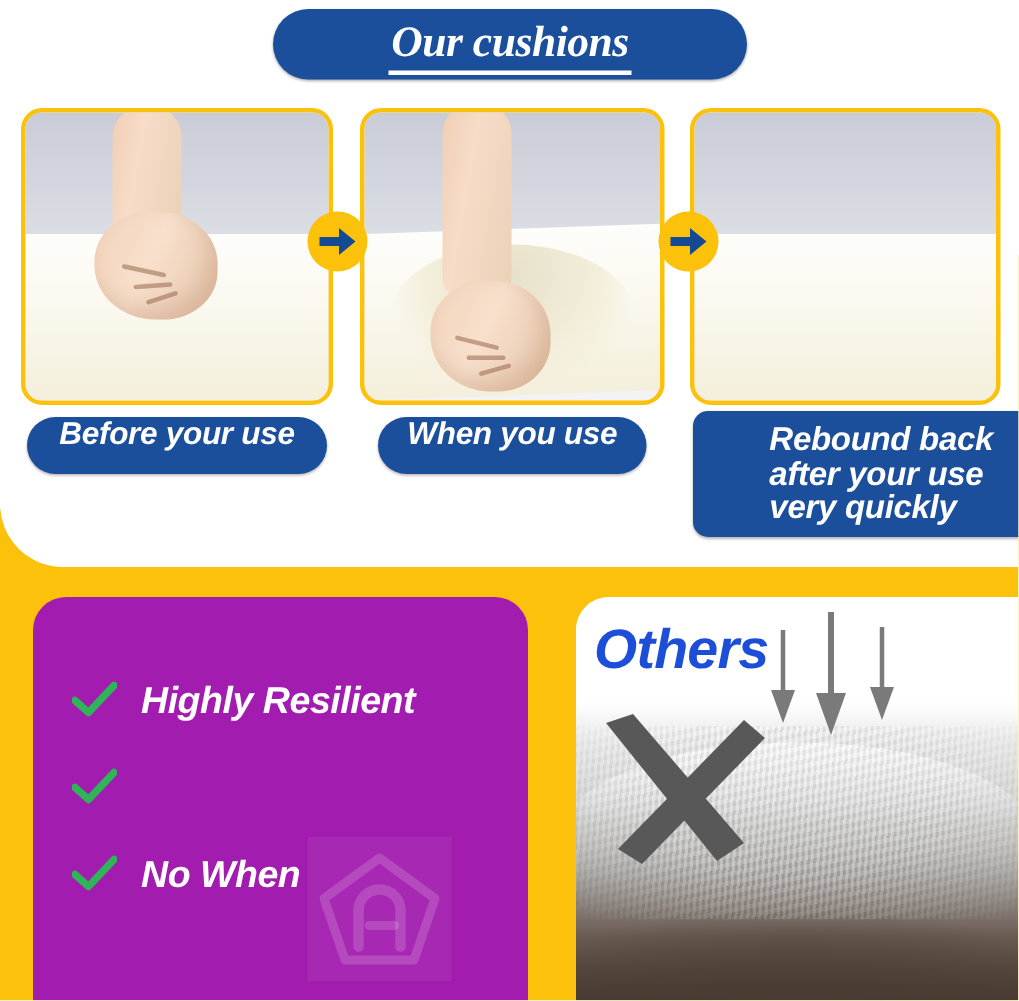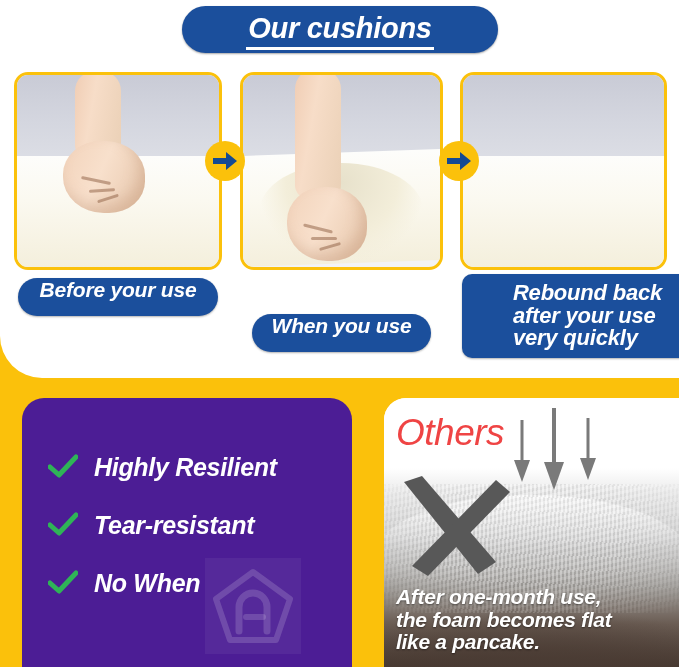--- a/index.html
+++ b/index.html
@@ -39,20 +39,21 @@
     top: 6px;
     width: 316px;
     height: 47px;
     background: #1B4F9C;
     border-radius: 26px;
     box-shadow: 0 1px 2px rgba(0,0,0,.35);
     z-index: 6;
     display: flex;
     align-items: center;
     justify-content: center;
+    font-family: Liberation Serif, serif;
   }
   .title-inner {
     position: relative;
     padding-bottom: 3px;
   }
   .title-text {
     display: block;
     color: #ffffff;
     font-size: 29px;
     font-weight: bold;
@@ -183,21 +184,20 @@
   .cap-1 {
     left: 18px; top: 278px;
     width: 200px; height: 38px;
     border-radius: 19px;
   }
   .cap-1 .cap-text { font-size: 21px; }
   .cap-2 {
     left: 252px; top: 278px;
     width: 179px; height: 38px;
     border-radius: 19px;
-    margin-top: 36px;
   }
   .cap-2 .cap-text { font-size: 21px; }
   .cap-3 {
     left: 462px; top: 274px;
     width: 241px; height: 84px;
     border-radius: 10px;
     align-items: center;
     justify-content: center;
     padding-left: 10px;
     box-sizing: border-box;
@@ -209,21 +209,21 @@
   }
   .cap-3 .cap-text { font-size: 22px; }
 
   
   .features {
     position: absolute;
     left: 22px;
     top: 398px;
     width: 330px;
     height: 269px;
-    background: #4c1d95;
+    background: #a21caf;
     border-top-left-radius: 22px;
     border-top-right-radius: 22px;
     z-index: 3;
     overflow: hidden;
   }
   .feature-list {
     position: absolute;
     left: 26px;
     top: 40px;
     right: 6px;
@@ -294,23 +294,23 @@
     top: 36%;
     width: 108%;
     height: 34%;
     background: linear-gradient(180deg, rgba(255,255,255,.75) 0%, rgba(210,210,210,.35) 60%, rgba(150,150,150,0) 100%);
     border-radius: 50% 50% 0 0 / 70% 70% 0 0;
   }
   .others-title {
     position: absolute;
     left: 12px;
     top: 14px;
-    color: #ef4444;
+    color: #1d4ed8;
     font-size: 37px;
-    font-weight: normal;
+    font-weight: bold;
     font-style: italic;
     letter-spacing: -0.5px;
     z-index: 3;
   }
   .down-arrows {
     position: absolute;
     left: 128px;
     top: 8px;
     z-index: 3;
   }
@@ -418,21 +418,20 @@
         <svg class="check-icon" width="30" height="26" viewBox="0 0 30 26" aria-hidden="true">
           <path d="M2 13 L11 21 L28 3" fill="none" stroke="#2FB457" stroke-width="5" stroke-linecap="round" stroke-linejoin="round"></path>
         </svg>
         <span class="feature-label">Highly Resilient</span>
       </div>
 
       <div class="feature-row">
         <svg class="check-icon" width="30" height="26" viewBox="0 0 30 26" aria-hidden="true">
           <path d="M2 13 L11 21 L28 3" fill="none" stroke="#2FB457" stroke-width="5" stroke-linecap="round" stroke-linejoin="round"></path>
         </svg>
-        <span class="feature-label">Tear-resistant</span>
       </div>
 
       <div class="feature-row">
         <svg class="check-icon" width="30" height="26" viewBox="0 0 30 26" aria-hidden="true">
           <path d="M2 13 L11 21 L28 3" fill="none" stroke="#2FB457" stroke-width="5" stroke-linecap="round" stroke-linejoin="round"></path>
         </svg>
         <span class="feature-label">No When</span>
       </div>
 
     </div>
@@ -468,20 +467,15 @@
 
     <div class="x-mark">
       <svg width="120" height="110" viewBox="0 0 120 110" aria-hidden="true">
         <g fill="#585858">
           <polygon points="12,8 30,2 104,88 86,100"></polygon>
           <polygon points="104,6 118,18 36,102 20,92"></polygon>
         </g>
       </svg>
     </div>
 
-    <div class="others-caption">
-      <span class="oc-line">After one-month use,</span>
-      <span class="oc-line">the foam becomes flat</span>
-      <span class="oc-line">like a pancake.</span>
-    </div>
   </div>
 
 </div>
 
 </body></html>

